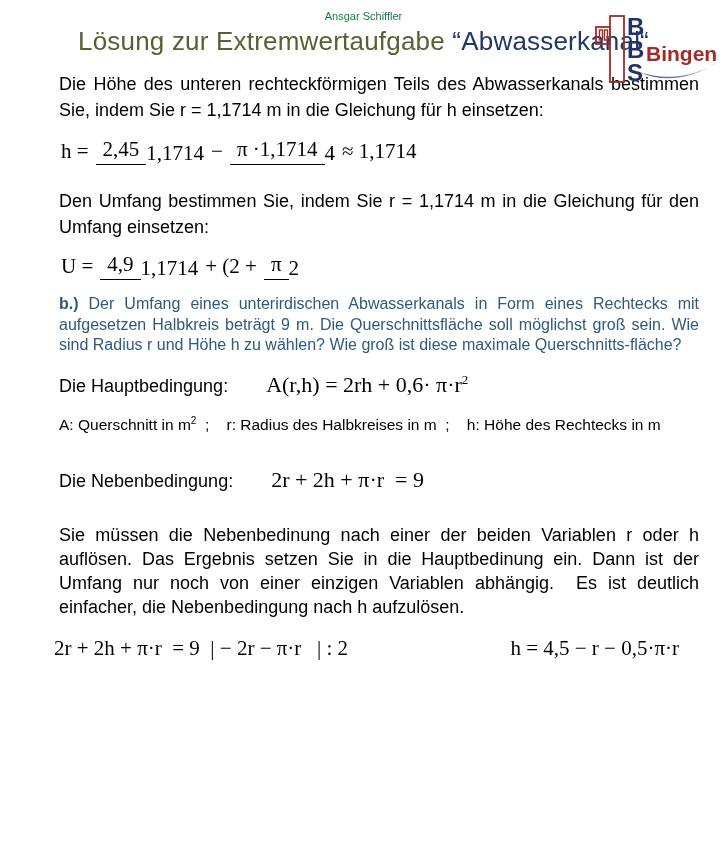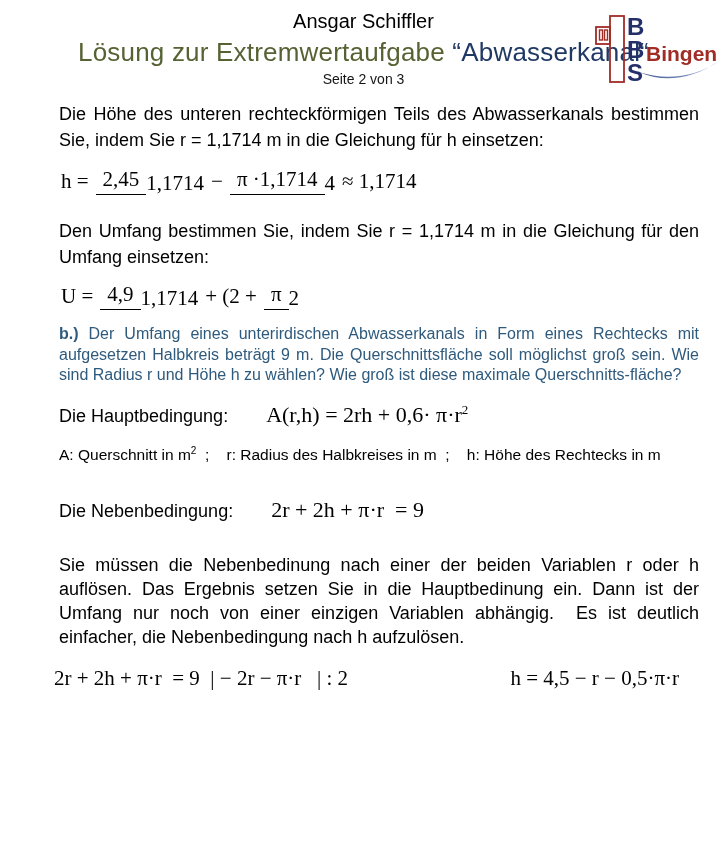--- a/index.html
+++ b/index.html
@@ -3,21 +3,21 @@
 <meta charset="utf-8">
 <style>
   html,body { margin:0; padding:0; background:#ffffff; }
   .page {
     position:relative; width:727px; height:868px; overflow:hidden;
     background:#ffffff; color:#000;
     font-family:"Liberation Sans", sans-serif;
   }
   
   .header { text-align:center; padding-top:10px; }
-  .author { font-size:20px; color:#000000; }
+  .author { font-size:11px; color:#15803d; }
   .title  { margin:4px 0 0; font-size:26px; font-weight:normal; letter-spacing:.2px; }
   .title .t1 { color:#566233; }
   .title .t2 { color:#1F3864; }
   .page-ind { font-size:14px; margin-top:3px; color:#151515; }
   .logo { position:absolute; top:10px; right:4px; width:130px; height:78px; }
   .logo text { font-family:"Liberation Sans", sans-serif; }
   .logo-b      { font-size:24px; font-weight:bold; fill:#252F6A; }
   .logo-bingen { font-size:21px; font-weight:bold; fill:#A12C26; }
   
   .content { width:640px; margin-left:59px; }
@@ -55,21 +55,20 @@
   .final-row span { white-space:pre; }
 </style>
 </head>
 <body>
 
 <div class="page">
 
   <div class="header">
     <div class="author">Ansgar Schiffler</div>
     <h1 class="title"><span class="t1">Lösung zur Extremwertaufgabe </span><span class="t2">“Abwasserkanal“</span></h1>
-    <div class="page-ind">Seite 2 von 3</div>
   </div>
 
   <svg class="logo" viewBox="0 0 130 78">
     <defs>
       <linearGradient id="sw" x1="0" y1="0" x2="1" y2="0">
         <stop offset="0" stop-color="#3D568F"></stop>
         <stop offset="1" stop-color="#9FB0D8"></stop>
       </linearGradient>
     </defs>
     <g>

